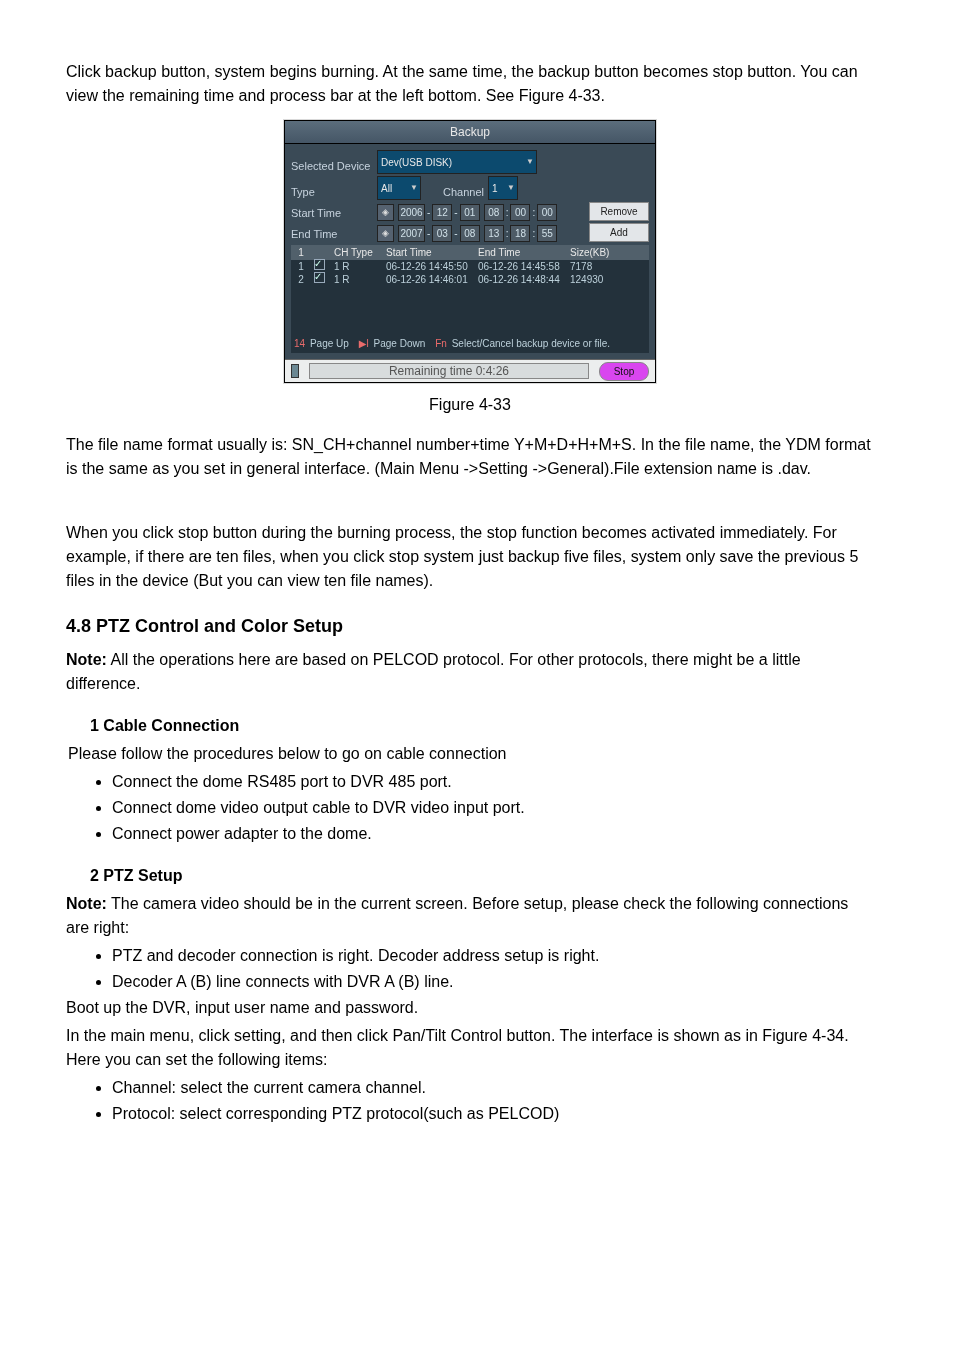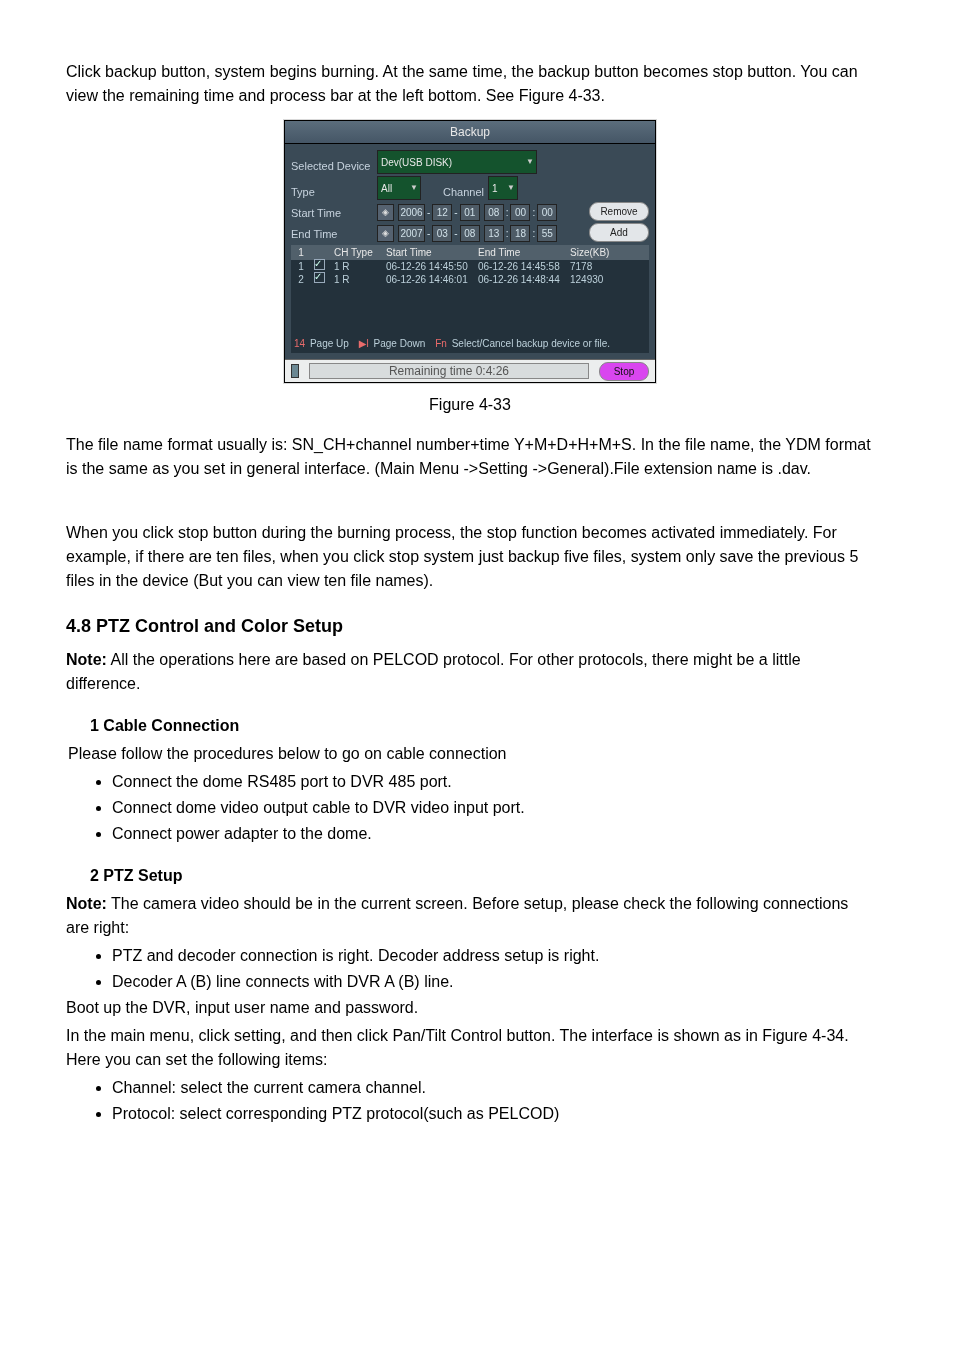--- a/index.html
+++ b/index.html
@@ -47,21 +47,21 @@
     align-items: flex-end;
     gap: 4px;
     margin: 2px 0;
   }
   .lbl {
     width: 82px;
     color: #c7d3de;
     font-size: 11px;
   }
   .combo, .short-combo {
-    background: #14532d;
+    background: #0c4a6e;
     border: 1px solid #222;
     height: 24px;
     color: #e8e8e8;
     font-size: 10px;
     display: flex;
     align-items: center;
     justify-content: space-between;
     padding: 0 2px 0 3px;
     box-sizing: border-box;
   }
@@ -69,21 +69,21 @@
   .short-combo { width: 44px; }
   .short-combo2 { width: 30px; }
   .caret {
     font-size: 8px;
     color: #ccc;
   }
   .chip-btn {
     background: #e3e6e9;
     color: #222;
     border: 1px solid #888;
-    border-radius: 9px;
+    border-radius: 0;
     height: 17px;
     width: 58px;
     font-size: 10px;
     display: flex;
     align-items: center;
     justify-content: center;
     margin-left: auto;
     cursor: pointer;
   }
   .icon-box {

